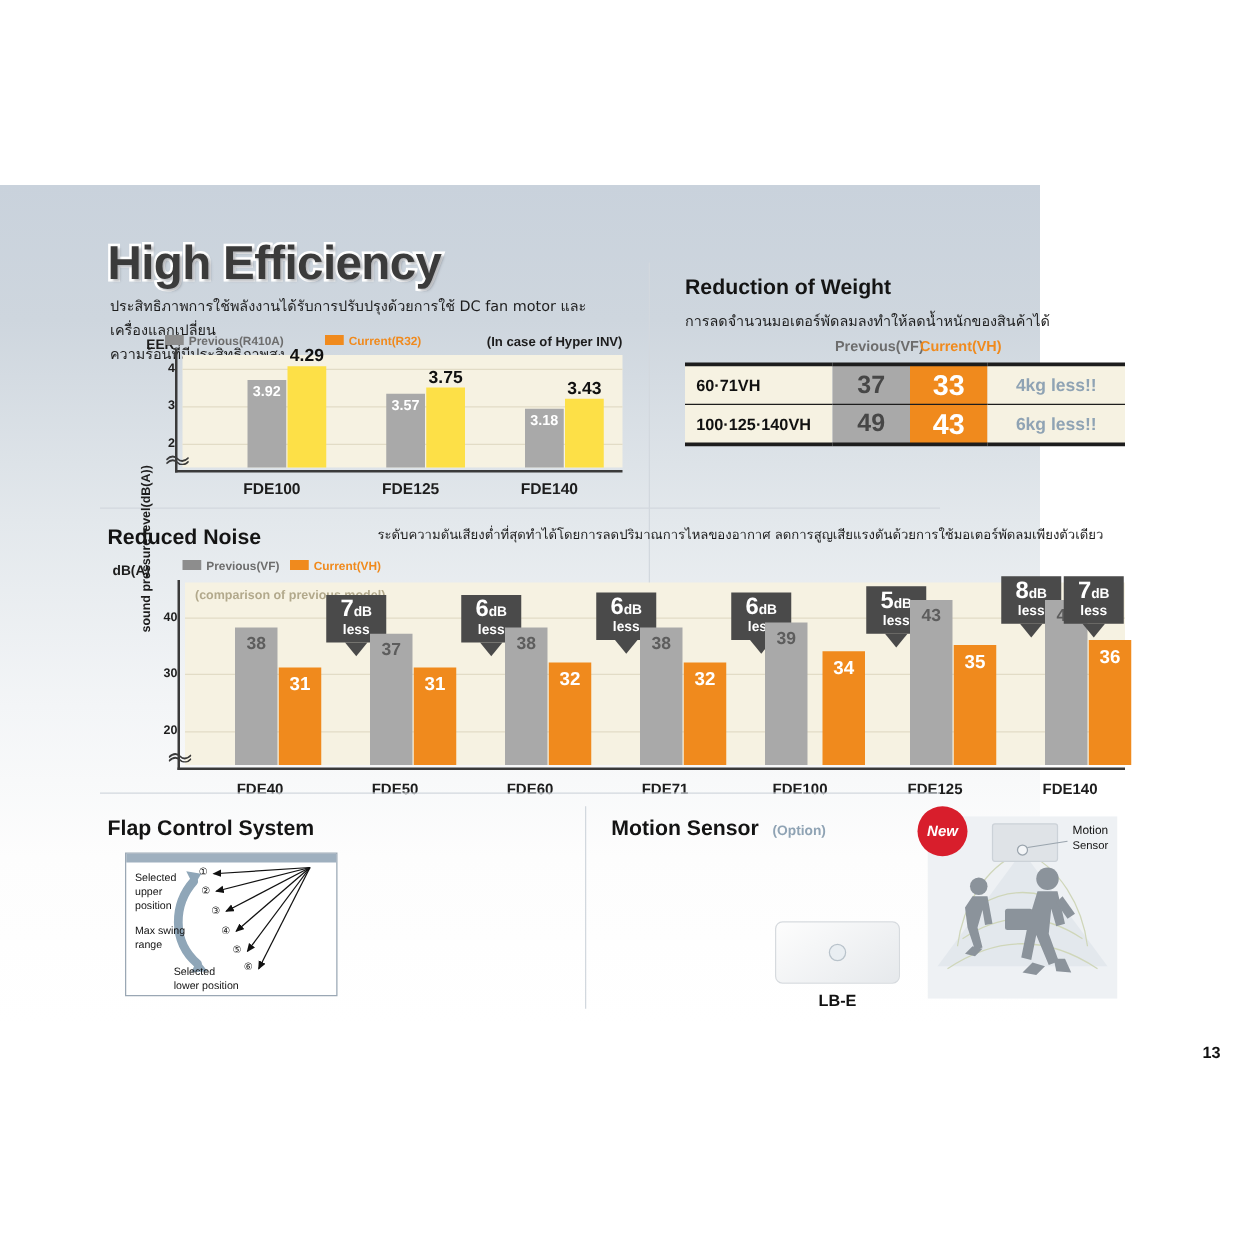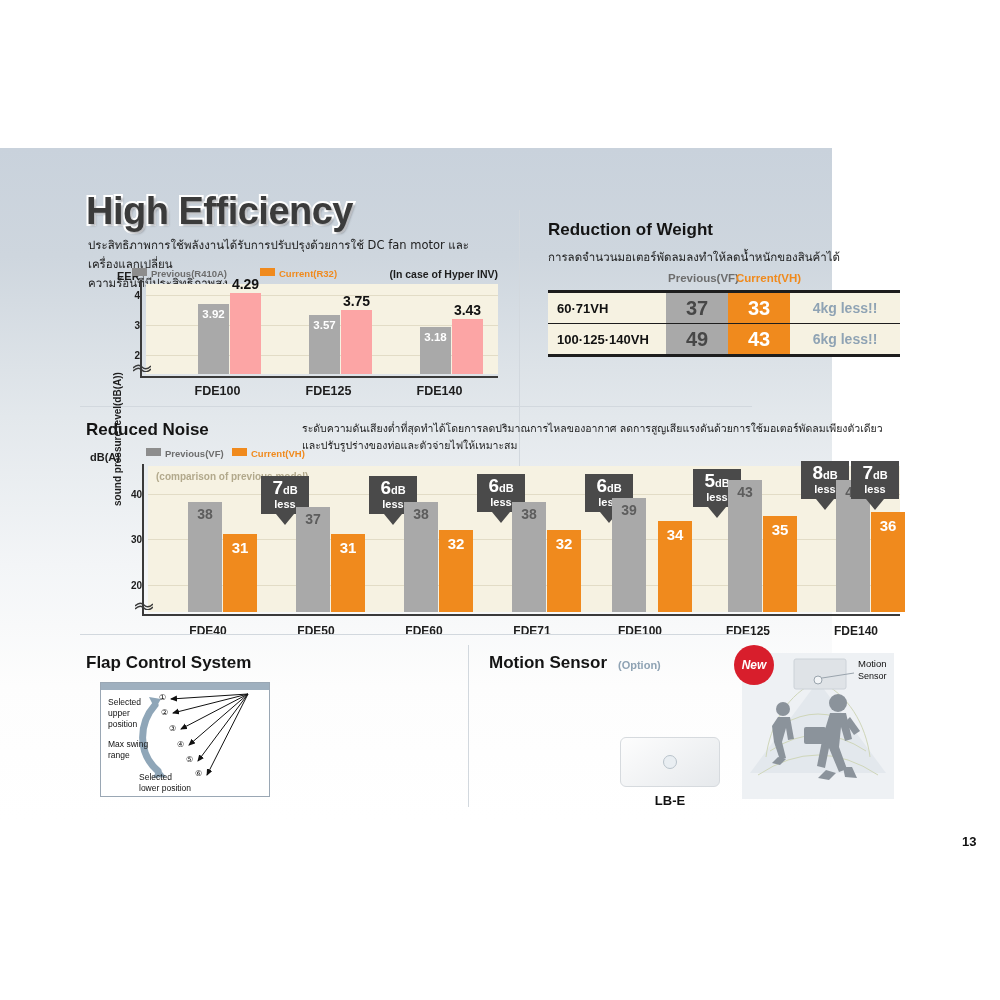--- a/index.html
+++ b/index.html
@@ -40,40 +40,40 @@
   .plot { position:absolute; left:28px; top:0; right:0; bottom:22px; background:#f6f2e2; }
   .gl { position:absolute; left:0; right:0; height:1px; background:#e2dcc6; }
   .ytick { position:absolute; right:100%; margin-right:6px; transform:translateY(-50%);
            font-size:10px; font-weight:bold; color:#1d1d1d; }
   .axisline { position:absolute; left:22px; top:-4px; bottom:18px; width:2px; background:#3a3a3a;}
   .axisbot { position:absolute; left:22px; right:0; bottom:18px; height:2px; background:#3a3a3a;}
   .brk { position:absolute; left:15px; bottom:24px; width:18px; height:11px; }
   .barpair { position:absolute; bottom:0; display:flex; align-items:flex-end; gap:1px; }
   .bar { position:relative; width:31px; }
   .bar.prev { background:#a9a9a9; }
-  .bar.curr { background:#fca5a5; }
+  .bar.curr { background:#fde047; }
   .bval-in { position:absolute; left:0; right:0; top:4px; text-align:center;
              font-size:11.5px; font-weight:bold; color:#ffffff; }
   .bval-top { position:absolute; left:-10px; right:-10px; top:-17px; text-align:center;
               font-size:14px; font-weight:bold; color:#111; }
   .xcat { position:absolute; bottom:-2px; text-align:center; font-size:12.5px; font-weight:bold; color:#1d1d1d;}
 
   
   .vdiv-top { position:absolute; left:519px; top:62px; width:1px; height:290px; background:#d2d8de; }
   .sec-title { position:absolute; font-size:17px; font-weight:bold; color:#141414; }
   .sec-desc  { position:absolute; font-size:11.5px; color:#1d1d1d; line-height:18px; }
   #wtbl { position:absolute; left:548px; top:124px; width:352px; }
   .wt-heads { position:relative; height:18px; }
   .wt-heads span { position:absolute; font-size:11.5px; font-weight:bold; }
   .wtable { width:100%; border-collapse:collapse; border-top:3px solid #1d1d1d; border-bottom:3px solid #1d1d1d; }
   .wtable td { height:32px; font-weight:bold; border-top:1px solid #1d1d1d; }
   .wtable tr:first-child td { border-top:none; }
   .wt-model { background:#f6f2e2; padding-left:9px; font-size:13px; color:#111; width:118px;}
   .wt-prev  { background:#a9a9a9; color:#474747; font-size:20px; text-align:center; width:62px;}
-  .wt-curr  { background:#f08a1d; color:#ffffff; font-size:20px; text-align:center; width:62px;}
+  .wt-curr  { background:#f08a1d; color:#ffffff; font-size:23px; text-align:center; width:62px;}
   .wt-less  { background:#f6f2e2; color:#8fa3b4; font-size:14px; text-align:center;}
 
   
   .hdiv { position:absolute; left:0; right:0; height:1px; background:#d2d8de; }
   #noise { position:absolute; left:118px; top:318px; width:782px; height:170px; }
   .nplot { position:absolute; left:30px; top:0; right:0; bottom:24px; background:#f6f2e2; }
   .ylab-rot { position:absolute; left:-6px; top:40px; transform:rotate(-90deg); transform-origin:left top;
               font-size:10px; font-weight:bold; color:#1d1d1d; white-space:nowrap; }
   .cmp { position:absolute; left:8px; top:5px; font-size:10px; font-weight:bold; color:#b2a98c; }
   .npair { position:absolute; bottom:0; display:flex; align-items:flex-end; gap:1px; }
@@ -217,21 +217,20 @@
         <td class="wt-less">6kg less!!</td>
       </tr>
     </tbody>
       </table>
   </div>
 
   <div class="hdiv" style="top:258px; left:80px; right:80px;"></div>
   <div class="sec-title" style="left:86px; top:272px;">Reduced Noise</div>
   <div class="sec-desc thai" style="left:302px; top:272px; width:600px; font-size:10.5px; line-height:17px;">
     <div>ระดับความดันเสียงต่ำที่สุดทำได้โดยการลดปริมาณการไหลของอากาศ ลดการสูญเสียแรงดันด้วยการใช้มอเตอร์พัดลมเพียงตัวเดียว</div>
-    <div>และปรับรูปร่างของท่อและตัวจ่ายไฟให้เหมาะสม</div>
   </div>
 
   <div style="position:absolute; left:90px; top:303px; font-size:11px; font-weight:bold; color:#1d1d1d;">dB(A)</div>
   <div class="legend" style="left:146px; top:300px;">
     <span class="sw" style="background:#8d8d8d"></span>
     <span style="color:#6d6d6d">Previous(VF)</span>
   </div>
   <div class="legend" style="left:232px; top:300px;">
     <span class="sw" style="background:#f08a1d"></span>
     <span style="color:#f08a1d">Current(VH)</span>

